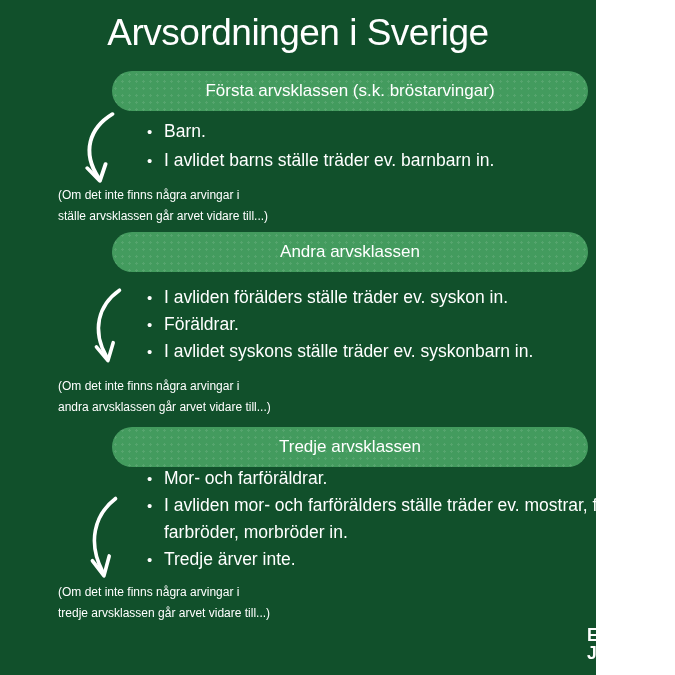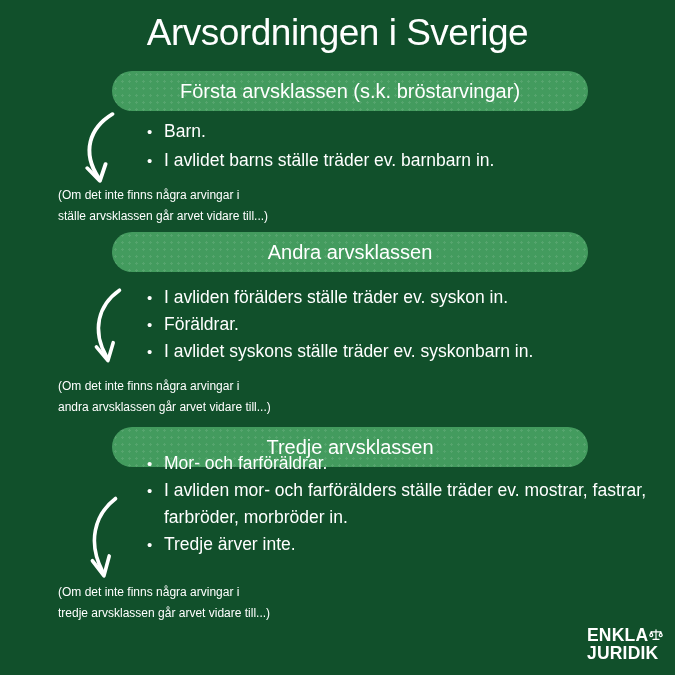--- a/index.html
+++ b/index.html
@@ -1,55 +1,55 @@
 <!DOCTYPE html>
 <html><head>
 <meta charset="utf-8">
 <style>
   html,body { margin:0; padding:0; }
   .canvas {
     position:relative;
-    width:675px; height:675px;
+    width:596px; height:675px;
     background:#11502B;
     overflow:hidden;
     font-family:"Liberation Sans", sans-serif;
     color:#ffffff;
     -webkit-font-smoothing:antialiased;
   }
   .page-title {
     position:absolute; top:12px; left:0; right:0;
     text-align:center;
     font-size:37px; font-weight:500; letter-spacing:-0.5px;
   }
   .pill {
     position:absolute;
     height:40px; border-radius:22px;
     background-color:#439B5E;
     background-image:radial-gradient(rgba(255,255,255,0.10) 1px, transparent 1.3px);
     background-size:7px 7px;
     display:flex; align-items:center; justify-content:center;
-    font-size:20px; font-weight:500;
+    font-size:17px; font-weight:500;
   }
   .pill-1 { top:71px;  left:112px; width:476px; }
   .pill-2 { top:232px; left:112px; width:476px; }
   .pill-3 { top:427px; left:112px; width:476px; }
   .pill-4 { top:624px; left:103px; width:475px; height:43px; font-size:23px; }
   ul.bullets {
     position:absolute; margin:0; padding:0; list-style:none;
     font-size:17.5px;
   }
   ul.bullets li { position:relative; padding-left:18px; }
   ul.bullets li::before {
     content:"\2022";
     position:absolute; left:1px; top:0;
     font-size:15px;
   }
   .bullets-1 { top:117px; left:146px; width:470px; line-height:29px; }
   .bullets-2 { top:284px; left:146px; width:480px; line-height:27px; }
-  .bullets-3 { top:450px; left:146px; width:512px; line-height:27px; }
+  .bullets-3 { top:465px; left:146px; width:512px; line-height:27px; }
   .note {
     position:absolute; left:58px;
     font-size:12px; line-height:21px; font-weight:400;
   }
   .note-1 { top:185px; }
   .note-2 { top:376px; }
   .note-3 { top:582px; }
   .arrow { position:absolute; }
   .arrow-1 { left:78px; top:110px; width:46px; height:80px; }
   .arrow-2 { left:88px; top:286px; width:42px; height:84px; }

